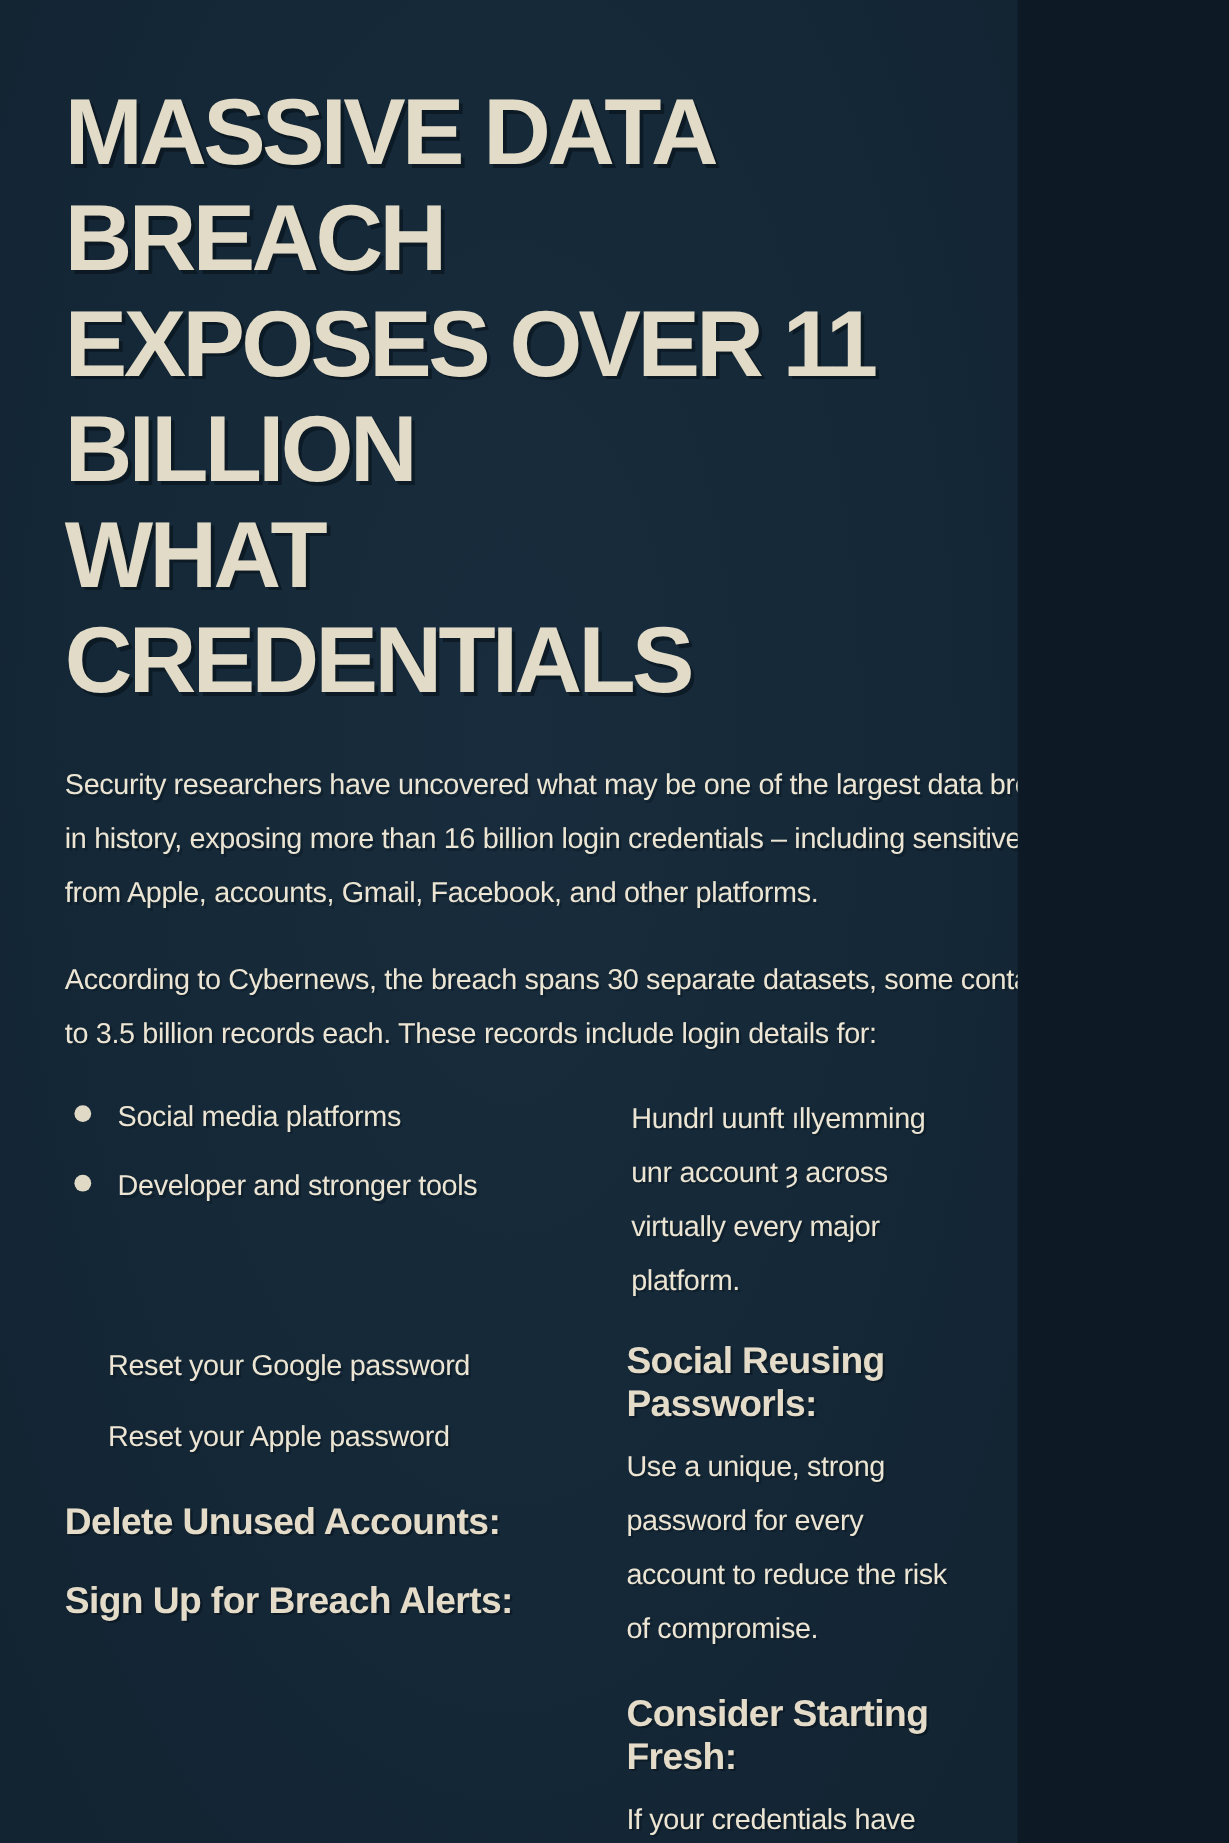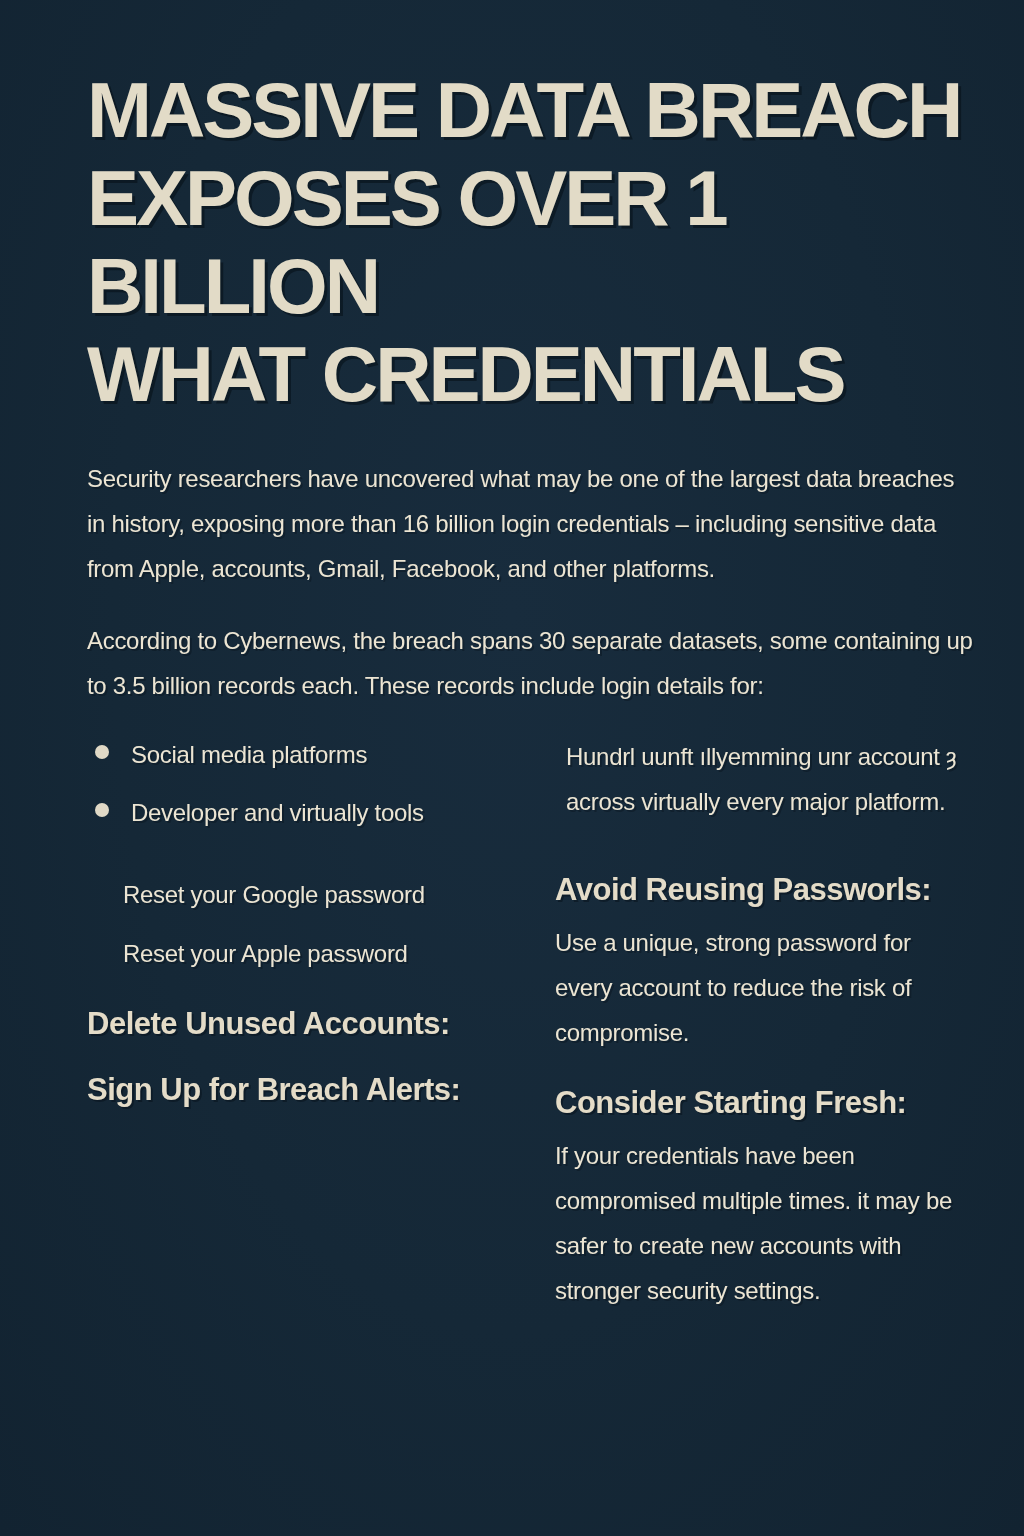--- a/index.html
+++ b/index.html
@@ -2,27 +2,27 @@
 <html><head>
 <meta charset="utf-8">
 <style>
   html, body {
     margin: 0;
     padding: 0;
     background: #0d1925;
   }
   .poster {
     position: relative;
-    width: 1024px;
+    width: 848px;
     height: 1536px;
     box-sizing: border-box;
     background: radial-gradient(ellipse at 50% 40%, #182c3d 0%, #152837 55%, #122331 100%);
     font-family: "Liberation Sans", sans-serif;
     color: #ece5d3;
-    padding: 60px 56px 0 87px;
+    padding: 60px 56px 0 54px;
     overflow: hidden;
   }
   .title {
     margin: 6px 0 0 0;
     font-size: 78px;
     font-weight: 700;
     line-height: 88px;
     letter-spacing: -3px;
     color: #e2dbc7;
     text-shadow: 3px 3px 0 rgba(5, 14, 22, 0.55);
@@ -101,37 +101,37 @@
   }
   .action-body { margin: 0; }
 </style>
 </head>
 <body>
 
 <div class="poster">
 
   <h1 class="title">
     <span>MASSIVE DATA BREACH</span>
-    <span>EXPOSES OVER 1 BILLION</span>
+    <span>EXPOSES OVER 11 BILLION</span>
     <span>WHAT CREDENTIALS</span>
   </h1>
 
   <p class="body-text intro">Security researchers have uncovered what may be one of the largest data breaches in history, exposing more than 16 billion login credentials – including sensitive data from Apple, accounts, Gmail, Facebook, and other platforms.</p>
 
   <p class="body-text breach">According to Cybernews, the breach spans 30 separate datasets, some containing up to 3.5 billion records each. These records include login details for:</p>
 
   <div class="list-row">
     <ul class="bullet-list" style="list-style:none; margin:0; padding:0;">
       <li class="bullet-item body-text">
         <span class="bullet-dot"></span>
         <span>Social media platforms</span>
       </li>
       <li class="bullet-item body-text">
         <span class="bullet-dot"></span>
-        <span>Developer and virtually tools</span>
+        <span>Developer and stronger tools</span>
       </li>
     </ul>
     <p class="body-text side-note" style="margin:2px;">Hundrl uunft ıllyemming unr account ȝ across virtually every major platform.</p>
   </div>
 
 
   <div class="columns">
 
     <div class="col-left">
       <div class="action-block">
@@ -142,21 +142,21 @@
         <h3 class="action-heading">Delete Unused Accounts:</h3>
       </div>
       <div class="action-block">
         <h3 class="action-heading">Sign Up for Breach Alerts:</h3>
 
       </div>
     </div>
 
     <div class="col-right">
       <div class="action-block">
-        <h3 class="action-heading">Avoid Reusing Passworls:</h3>
+        <h3 class="action-heading">Social Reusing Passworls:</h3>
         <p class="body-text action-body">Use a unique, strong password for every account to reduce the risk of compromise.</p>
       </div>
       <div class="action-block">
         <h3 class="action-heading">Consider Starting Fresh:</h3>
         <p class="body-text action-body">If your credentials have been compromised multiple times. it may be safer to create new accounts with stronger security settings.</p>
       </div>
     </div>
 
   </div>
 

